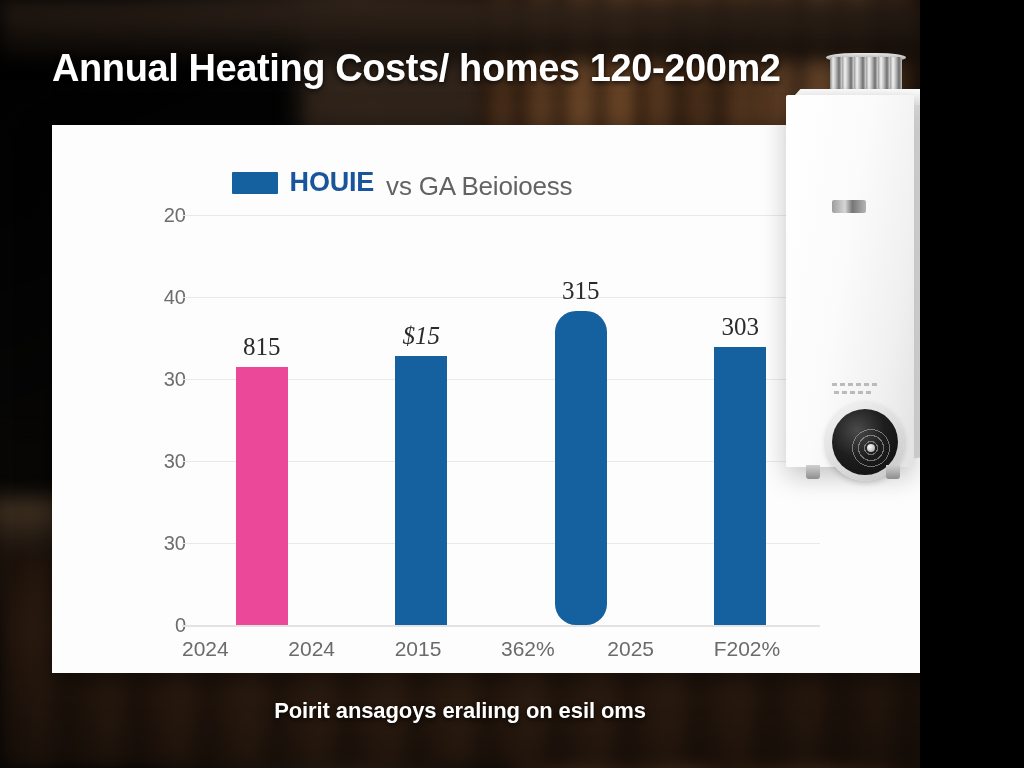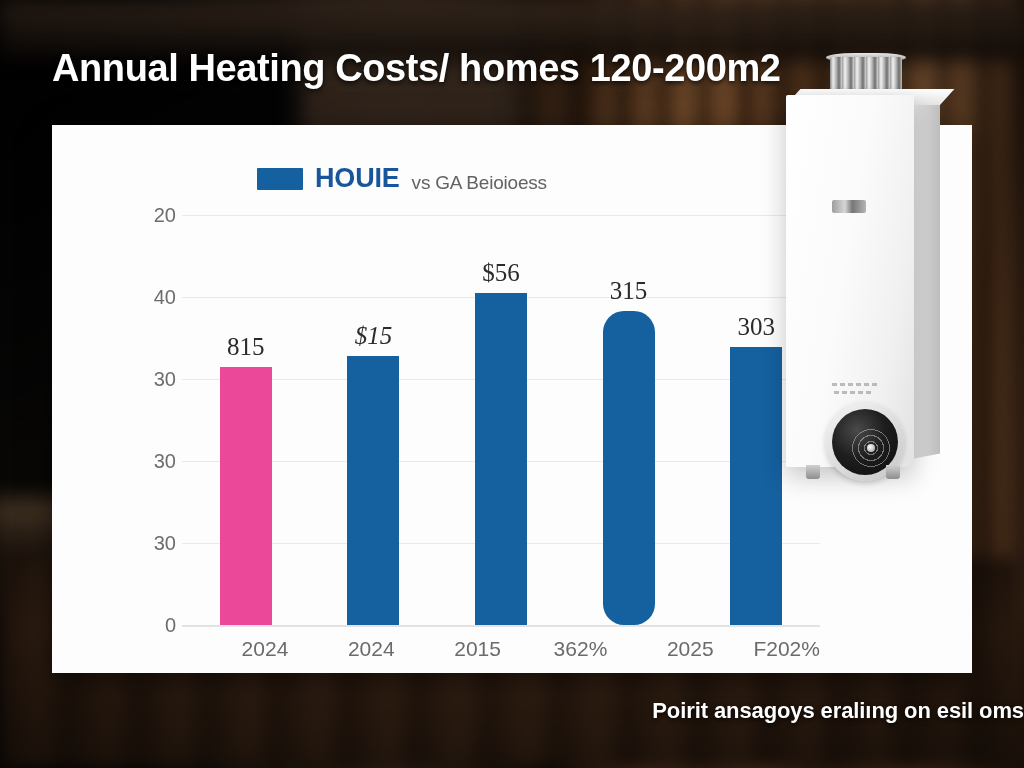--- a/index.html
+++ b/index.html
@@ -7,24 +7,25 @@
     margin: 0;
     padding: 0;
     background: #000;
   }
   body {
     font-family: "Liberation Sans", sans-serif;
   }
 
   #stage {
     position: relative;
-    width: 1024px;
+    width: 896px;
     height: 768px;
     overflow: hidden;
     background: #1b120c;
+    padding-left: 24px;
   }
 
   
   .bg-layer {
     position: absolute;
     inset: 0;
     overflow: hidden;
   }
   .bg-base {
     position: absolute;
@@ -143,21 +144,21 @@
     white-space: nowrap;
     text-shadow: 0 2px 5px rgba(0,0,0,0.75);
   }
 
   
   .caption {
     position: absolute;
     left: 0;
     right: 0;
     top: 698px;
-    text-align: right;
+    text-align: center;
     color: #ffffff;
     font-size: 22px;
     font-weight: bold;
     letter-spacing: -0.1px;
     text-shadow: 0 2px 5px rgba(0,0,0,0.8);
   }
 
   
   .card {
     position: absolute;
@@ -188,37 +189,37 @@
     flex: none;
   }
   .legend-primary {
     color: #18559b;
     font-size: 27px;
     font-weight: bold;
     letter-spacing: -0.2px;
   }
   .legend-secondary {
     color: #636363;
-    font-size: 19px;
+    font-size: 26px;
     font-weight: normal;
     letter-spacing: -0.2px;
     margin-top: 8px;
   }
 
   
   .plot {
     position: absolute;
     left: 68px;
     top: 90px;
     width: 700px;
     height: 410px;
   }
   .y-axis {
     position: absolute;
-    left: 0;
+    left: 10px;
     top: 0;
     width: 56px;
     height: 100%;
   }
   .y-tick {
     position: absolute;
     right: 0;
     transform: translateY(-50%);
     color: #6d6d6d;
     font-size: 20px;
@@ -280,21 +281,21 @@
   }
   .x-axis {
     position: absolute;
     left: 62px;
     right: 0;
     top: 410px;
     display: flex;
   }
   .x-tick {
     flex: 1 1 0;
-    text-align: right;
+    text-align: left;
     color: #6b6b6b;
     font-size: 21px;
     padding-top: 12px;
   }
 
   
   .heater {
     position: absolute;
     left: 768px;
     top: 45px;
@@ -478,25 +479,20 @@
               <div class="bar" title="2024: 815" style="height: 258.3px; background: #ec4899;">
                 <div class="bar-label" style="bottom: calc(100% + 6px);">815</div>
               </div>
             </div>
             <div class="bar-slot">
               <div class="bar" title="2024: $15" style="height: 268.96px; background: rgb(21, 96, 159);">
                 <div class="bar-label" style="bottom: calc(100% + 6px); font-style: italic;">$15</div>
               </div>
             </div>
             <div class="bar-slot">
-              <div class="bar" title="201%: $56" style="height: 332.1px; background: rgb(21, 96, 159);">
-                <div class="bar-label" style="bottom: calc(100% + 6px);">$56</div>
-              </div>
-            </div>
-            <div class="bar-slot">
               <div class="bar" title="2025: 315" style="height: 314.06px; background: rgb(21, 96, 159); border-radius: 21px;">
                 <div class="bar-label" style="bottom: calc(100% + 6px);">315</div>
               </div>
             </div>
             <div class="bar-slot">
               <div class="bar" title="F202%: 303" style="height: 277.98px; background: rgb(21, 96, 159);">
                 <div class="bar-label" style="bottom: calc(100% + 6px);">303</div>
               </div>
             </div>
           </div>

